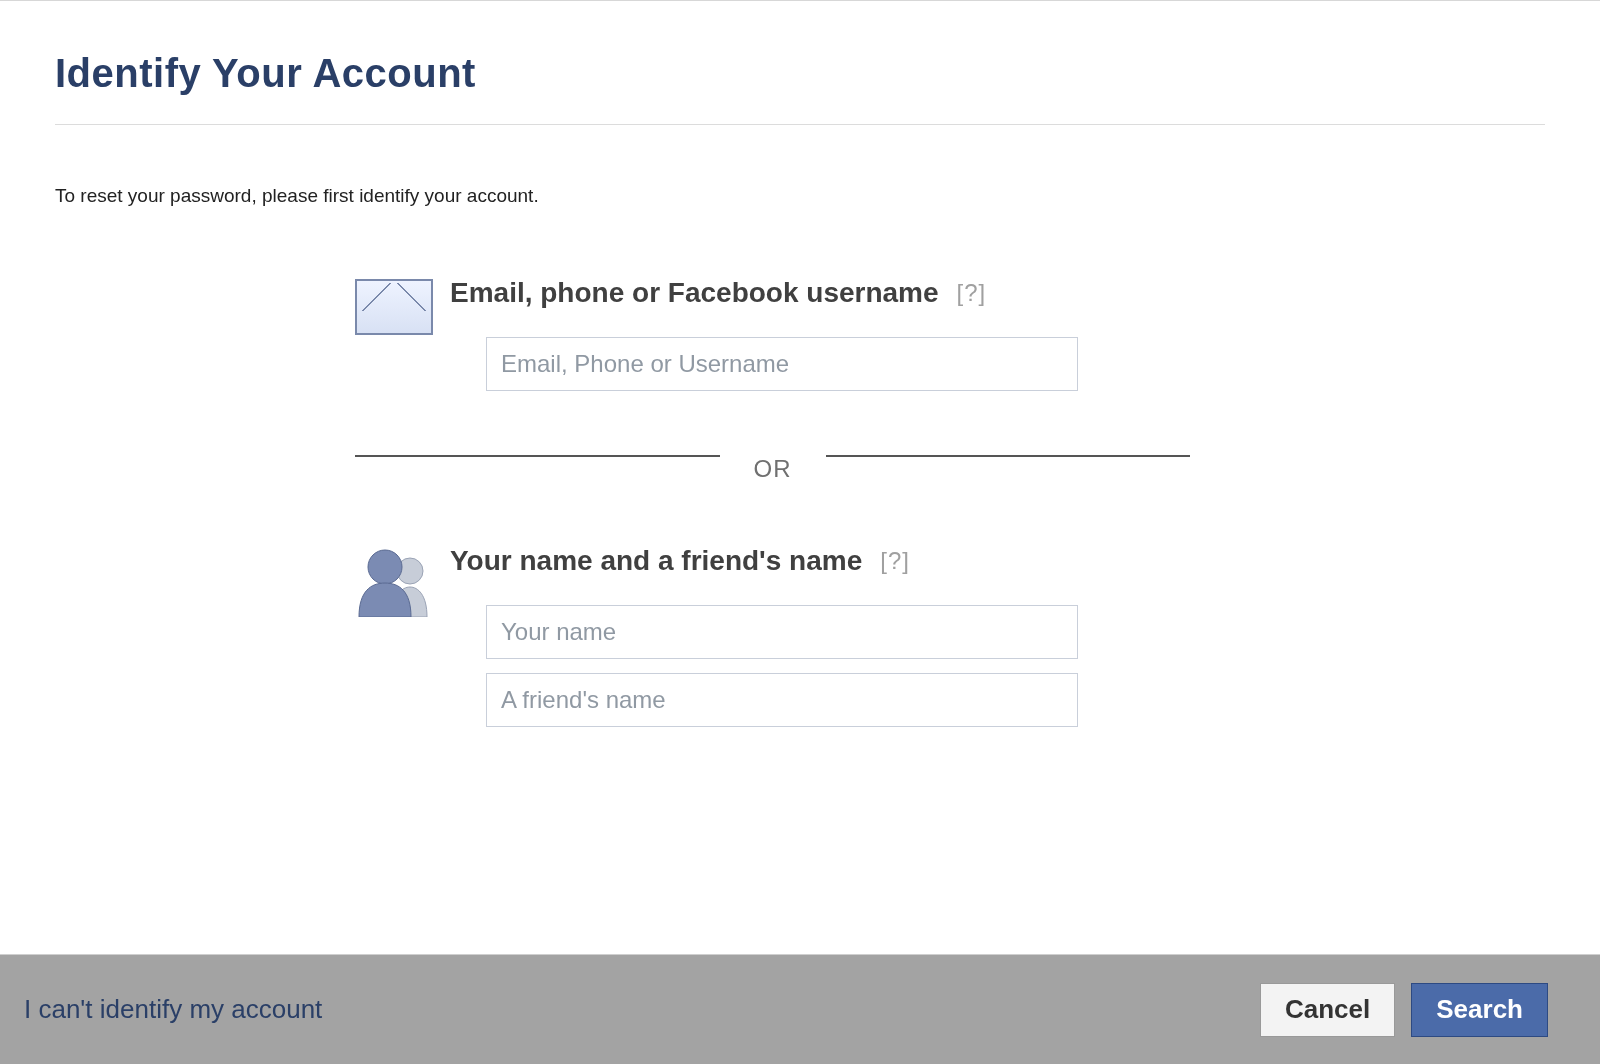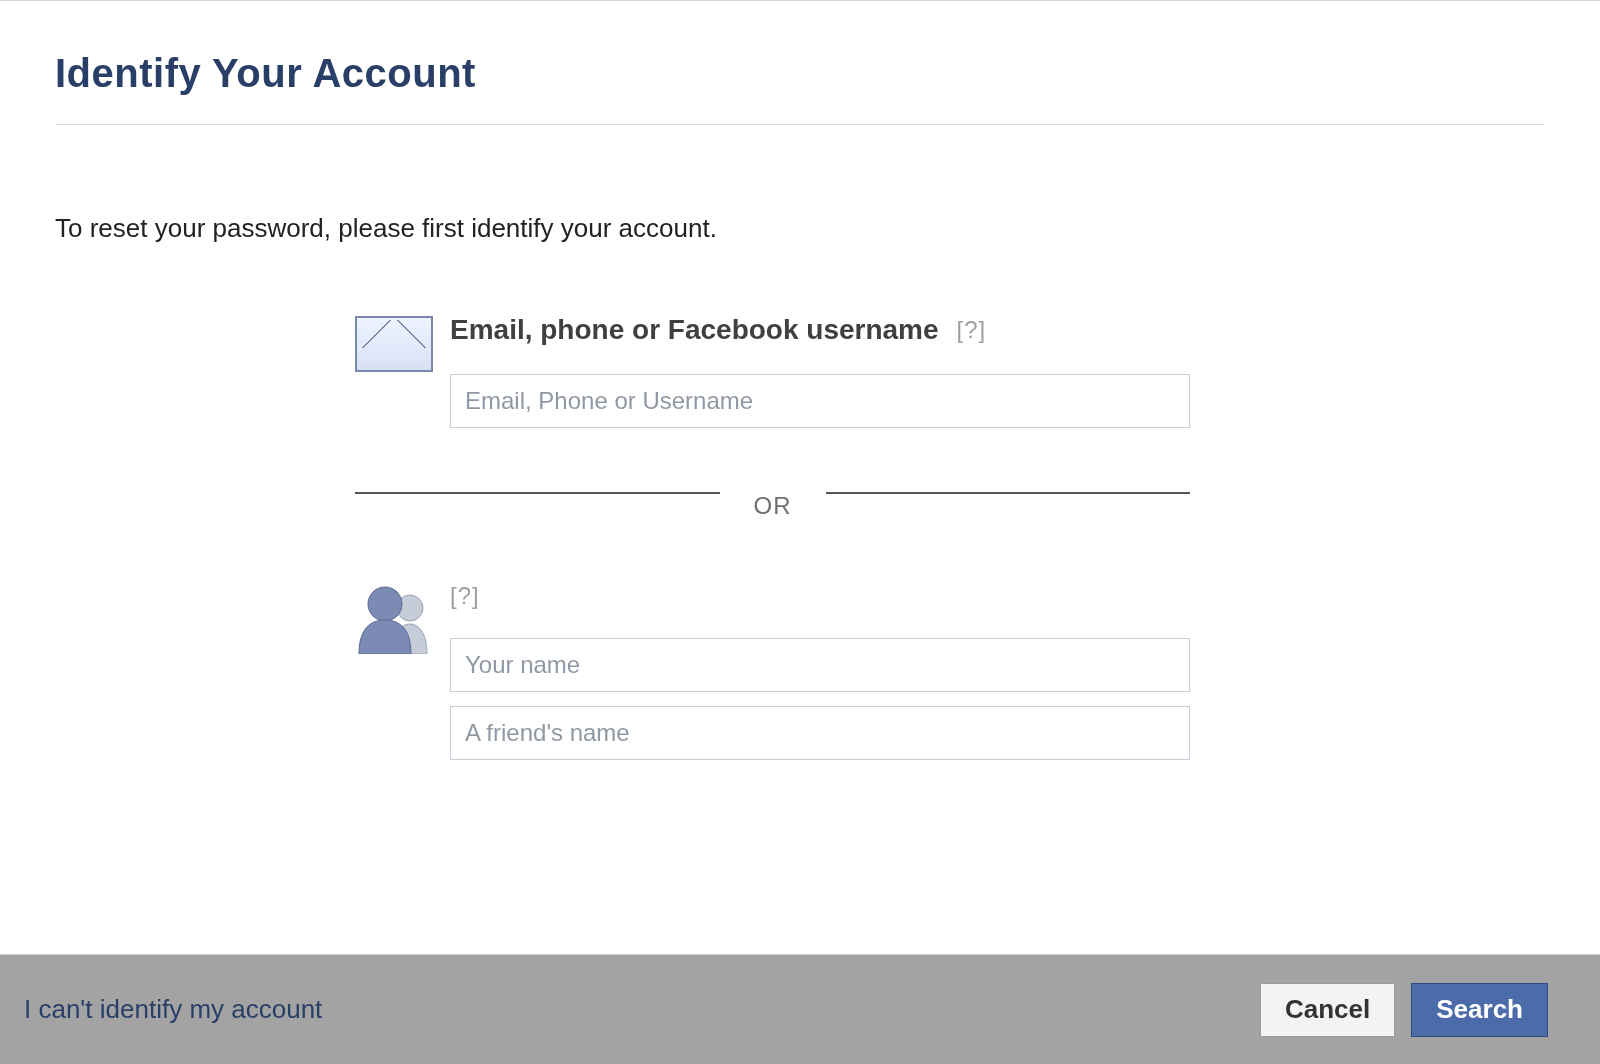--- a/index.html
+++ b/index.html
@@ -25,22 +25,22 @@
   }
   .page-title {
     font-size: 40px;
     font-weight: 700;
     color: #2a3f67;
     letter-spacing: 0.5px;
     padding-bottom: 28px;
     border-bottom: 1px solid #dcdcdc;
   }
   .instruction {
-    margin-top: 88px;
-    font-size: 26px;
+    margin-top: 60px;
+    font-size: 19px;
     color: #222;
   }
   .form-area {
     margin: 70px 0 0 300px;
     width: 850px;
   }
   .section {
     display: flex;
     align-items: flex-start;
   }
@@ -62,29 +62,30 @@
     font-weight: 700;
     color: #404040;
   }
   .help-link {
     font-size: 24px;
     color: #a0a0a0;
     cursor: pointer;
     letter-spacing: 1px;
   }
   .input-text {
-    width: 740px;
+    width: 592px;
     height: 54px;
     margin-top: 28px;
     border: 1px solid #c9cfda;
     background: #fff;
     font-size: 24px;
     padding: 0 14px;
     color: #333;
     font-family: inherit;
+    margin-left: 36px;
   }
   .input-text::placeholder {
     color: #9099a3;
   }
   .input-stack .input-text + .input-text {
     margin-top: 14px;
   }
 
   .divider {
     display: flex;
@@ -217,20 +218,21 @@
 
               <g fill="#7b8bb3" stroke="#5a6a92" stroke-width="1">
                 <circle cx="30" cy="20" r="17"></circle>
                 <path d="M4 70 C4 44 16 36 30 36 C44 36 56 44 56 70 Z"></path>
               </g>
             </svg>
           </div>
         </div>
         <div class="field-col">
           <div class="section-label-row">
+            <span class="section-label">Your name and a friend's name</span>
             <span class="help-link">[?]</span>
           </div>
           <div class="input-stack">
             <input type="text" class="input-text" placeholder="Your name" style="">
             <input type="text" class="input-text" placeholder="A friend's name" style="">
           </div>
         </div>
       </div>
 
     </div>

